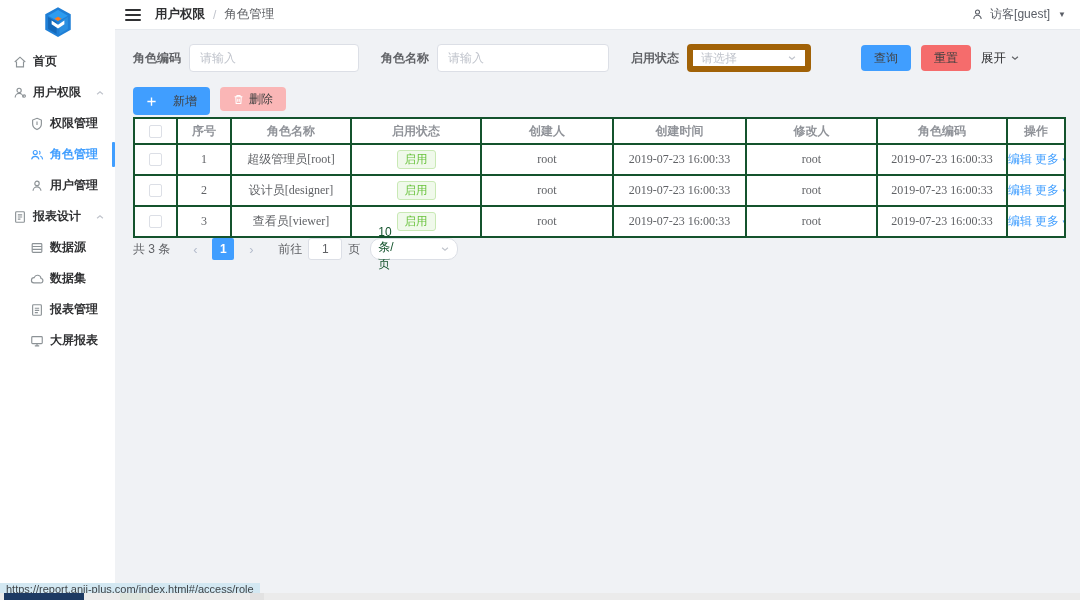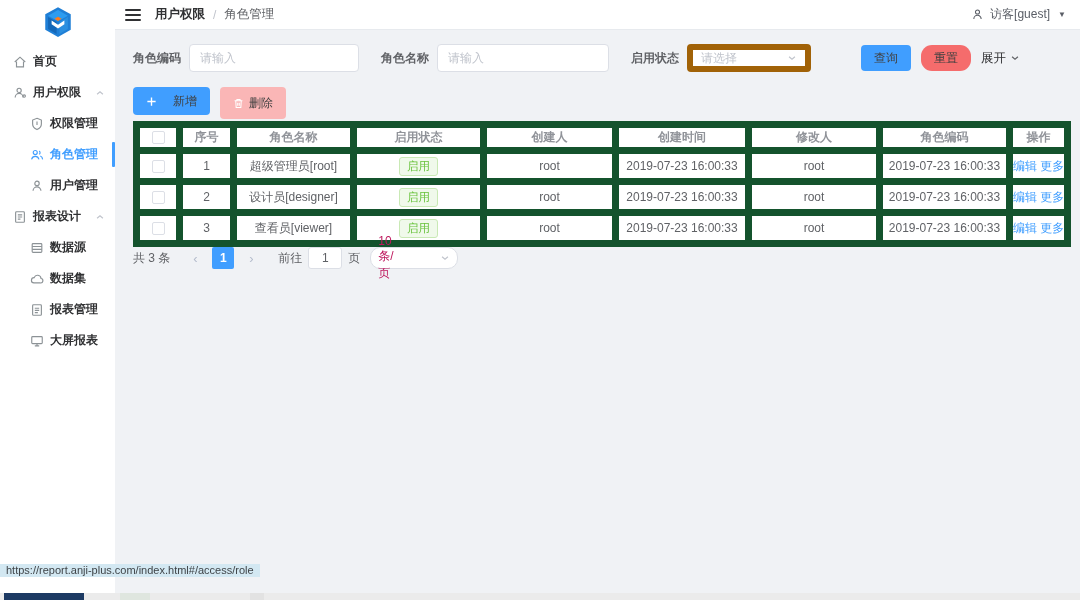--- a/index.html
+++ b/index.html
@@ -40,51 +40,51 @@
   .f-label { font-weight:bold; color:#606266; margin-right:8px; white-space:nowrap; }
   .f-input { width:170px; height:28px; border:1px solid #dcdfe6; border-radius:4px; background:#fff; padding:0 10px; font-size:12px; color:#606266; outline:none; font-family:inherit; }
   .f-input::placeholder { color:#c0c4cc; }
   .f-gap { width:22px; flex-shrink:0; }
   .f-select { width:124px; height:28px; border:6px solid #a16207; border-radius:4px; background:#fff; padding:0 8px; display:flex; align-items:center; justify-content:space-between; cursor:pointer; }
   .f-select .ph { color:#c0c4cc; }
   .chev { display:inline-flex; color:#c0c4cc; }
   .btn-group { margin-left:auto; margin-right:44px; display:flex; align-items:center; gap:10px; }
   .btn { height:26px; padding:0 13px; border:none; border-radius:4px; font-size:12px; color:#404040; cursor:pointer; font-family:inherit; }
   .btn-primary { background:#409eff; }
-  .btn-danger { background:#f56c6c;border-radius:11px; }
+  .btn-danger { background:#f56c6c; }
   .expand-link { display:flex; align-items:center; gap:4px; color:#303133; font-size:12.5px; cursor:pointer; }
   .expand-link .chev { color:#606266; }
 
   
   .toolbar { margin-top:15px; display:flex; gap:10px; }
   .btn-add { background:#409eff; display:flex; align-items:center; gap:16px; height:28px; }
-  .btn-del { background:#fab6b6; display:flex; align-items:center; gap:5px; height:32px; cursor:not-allowed; }
+  .btn-del { background:#fab6b6; display:flex; align-items:center; gap:5px; height:24px; cursor:not-allowed; }
   .btn .b-icon { display:inline-flex; }
 
   
   table { border-collapse:collapse; table-layout:fixed; width:931px; margin-top:2px; background:#fff; }
-  th,td { border:7px solid #14532d; text-align:center; font-size:12px; overflow:hidden; white-space:nowrap; }
+  th,td { border:2px solid #14532d; text-align:center; font-size:12px; overflow:hidden; white-space:nowrap;font-family:Liberation Serif, serif; }
   th { height:26px; color:#909399; font-weight:bold; background:#fff; }
   td { height:31px; color:#606266; }
   .cb { width:13px; height:13px; border:1px solid #dcdfe6; border-radius:2px; background:#fff; margin:0 auto; cursor:pointer; }
   .badge-on { display:inline-block; background:#f0f9eb; color:#67c23a; border:1px solid #c9e9b5; border-radius:3px; padding:1px 7px; font-size:11.5px; line-height:15px; }
   .op-link { color:#409eff; cursor:pointer; }
   .op-caret { font-size:8px; color:#409eff; }
 
   
   .pager { display:flex; align-items:center; font-size:12px; color:#606266; }
   .pg-total { margin-right:14px; }
   .pg-arrow { width:22px; height:22px; display:flex; align-items:center; justify-content:center; color:#b4bccc; font-size:13px; cursor:pointer; }
   .pg-num { width:22px; height:22px; background:#409eff; color:#fff; border-radius:2px; display:flex; align-items:center; justify-content:center; margin:0 6px; font-weight:bold; cursor:pointer; }
   .pg-goto { margin-left:16px; display:flex; align-items:center; gap:6px; }
   .pg-input { width:34px; height:22px; border:1px solid #dcdfe6; border-radius:3px; text-align:center; font-size:12px; color:#606266; outline:none; background:#fff; font-family:inherit; }
-  .pg-size { margin-left:10px; width:88px; height:22px; border:1px solid #dcdfe6; border-radius:10px; background:#fff; display:flex; align-items:center; justify-content:space-between; padding:0 7px; cursor:pointer; color:#be185d;gap:36px; }
-
-  
-  .link-tip { position:absolute; left:0; bottom:23px; background:#d3e8f2; color:#3f4448; font-size:11px; padding:0 6px; height:13px; line-height:13px; white-space:nowrap; }
+  .pg-size { margin-left:10px; width:88px; height:22px; border:1px solid #dcdfe6; border-radius:10px; background:#fff; display:flex; align-items:center; justify-content:space-between; padding:0 7px; cursor:pointer; color:#14532d;gap:36px; }
+
+  
+  .link-tip { position:absolute; left:0; bottom:4px; background:#d3e8f2; color:#3f4448; font-size:11px; padding:0 6px; height:13px; line-height:13px; white-space:nowrap; }
   .bottom-strip { position:absolute; left:0; bottom:0; width:1080px; height:7px; background:#ebebeb; }
   .bottom-strip .navy { position:absolute; left:4px; top:0; width:80px; height:7px; background:#1d3a63; }
   .bottom-strip .seg1 { position:absolute; left:120px; top:0; width:30px; height:7px; background:#dfe6df; }
   .bottom-strip .seg2 { position:absolute; left:250px; top:0; width:14px; height:7px; background:#e2e2e2; }
 </style>
 </head>
 <body>
 
 <div class="app">
 

